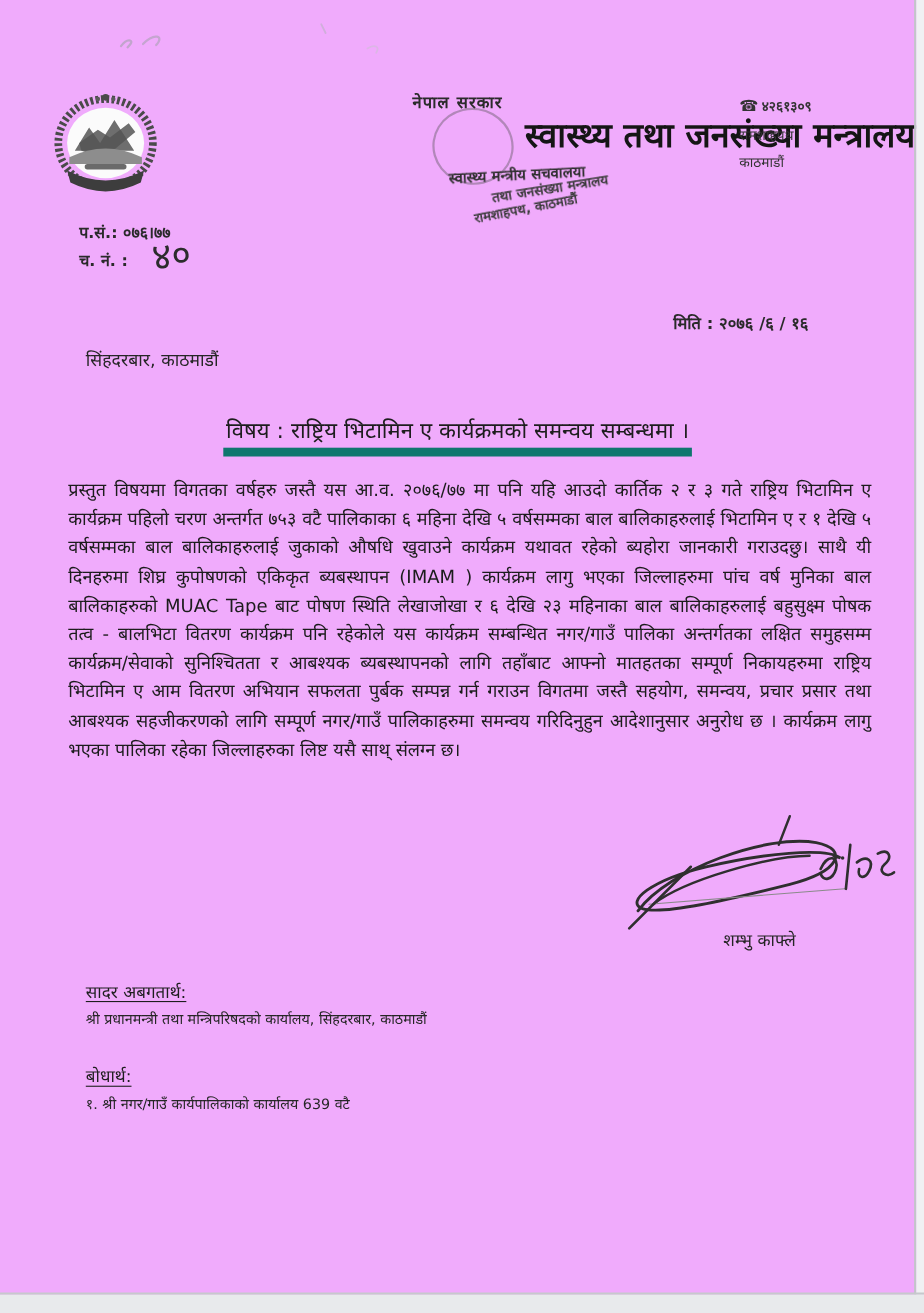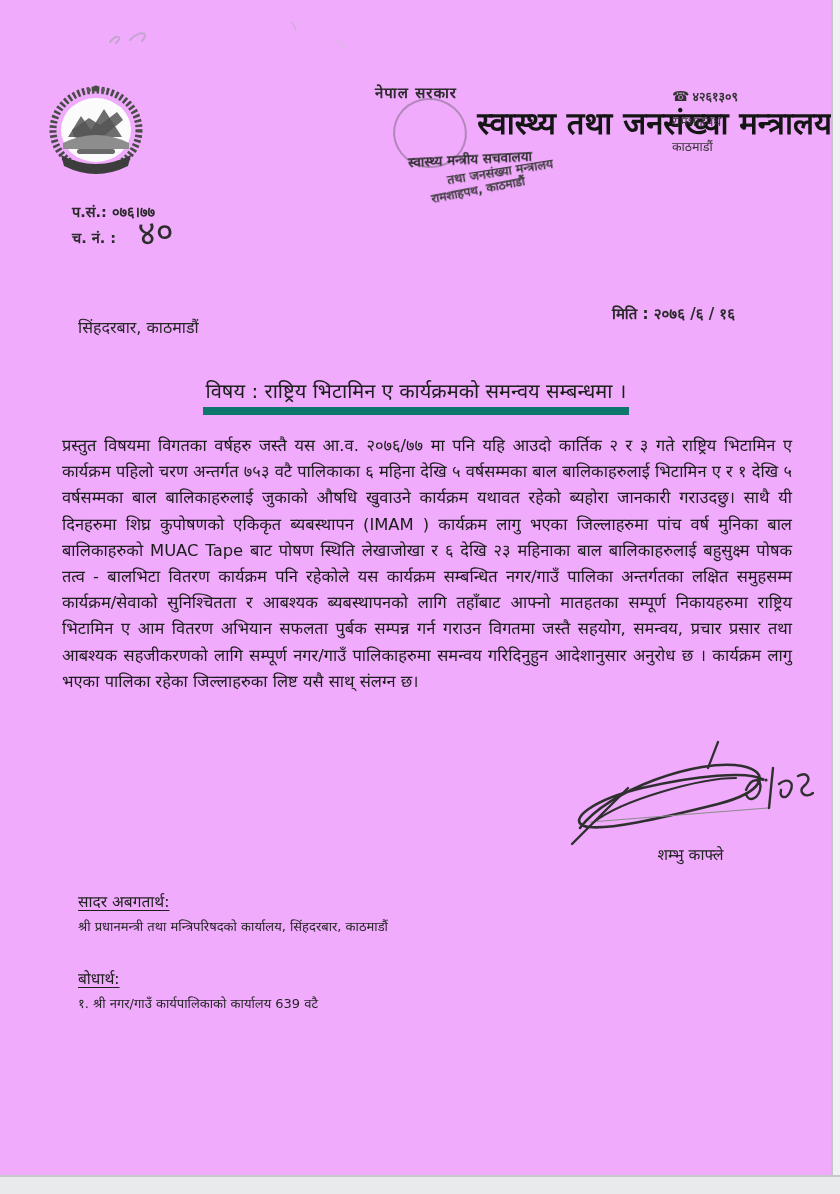--- a/index.html
+++ b/index.html
@@ -74,21 +74,21 @@
 
   .ref-block {
     left: 72px; top: 199px; font-size: 14.5px; font-weight: bold;
     color: #2a2a2a; line-height: 26px;
   }
   .chalani-hand {
     left: 138px; top: 208px; font-size: 34px; color: #2c2c2c;
     transform: rotate(-6deg); font-weight: 400;
   }
 
-  .date-line { left: 612px; top: 283px; font-size: 15px; font-weight: bold; color: #2a2a2a; white-space: nowrap; margin-top: 20px; }
+  .date-line { left: 612px; top: 283px; font-size: 15px; font-weight: bold; color: #2a2a2a; white-space: nowrap; }
 
   .recipient { left: 78px; top: 313px; font-size: 16px; color: #262626; line-height: 29px; }
 
   .subject-wrap { left: 0; top: 377px; width: 832px; text-align: center; }
   .subject-text {
     display: inline-block; font-size: 20px; font-weight: normal; color: #1d1d1d;
     border-bottom: 8px solid #0f766e; padding: 0 3px 3px 3px;
   }
 
   .body-para {

